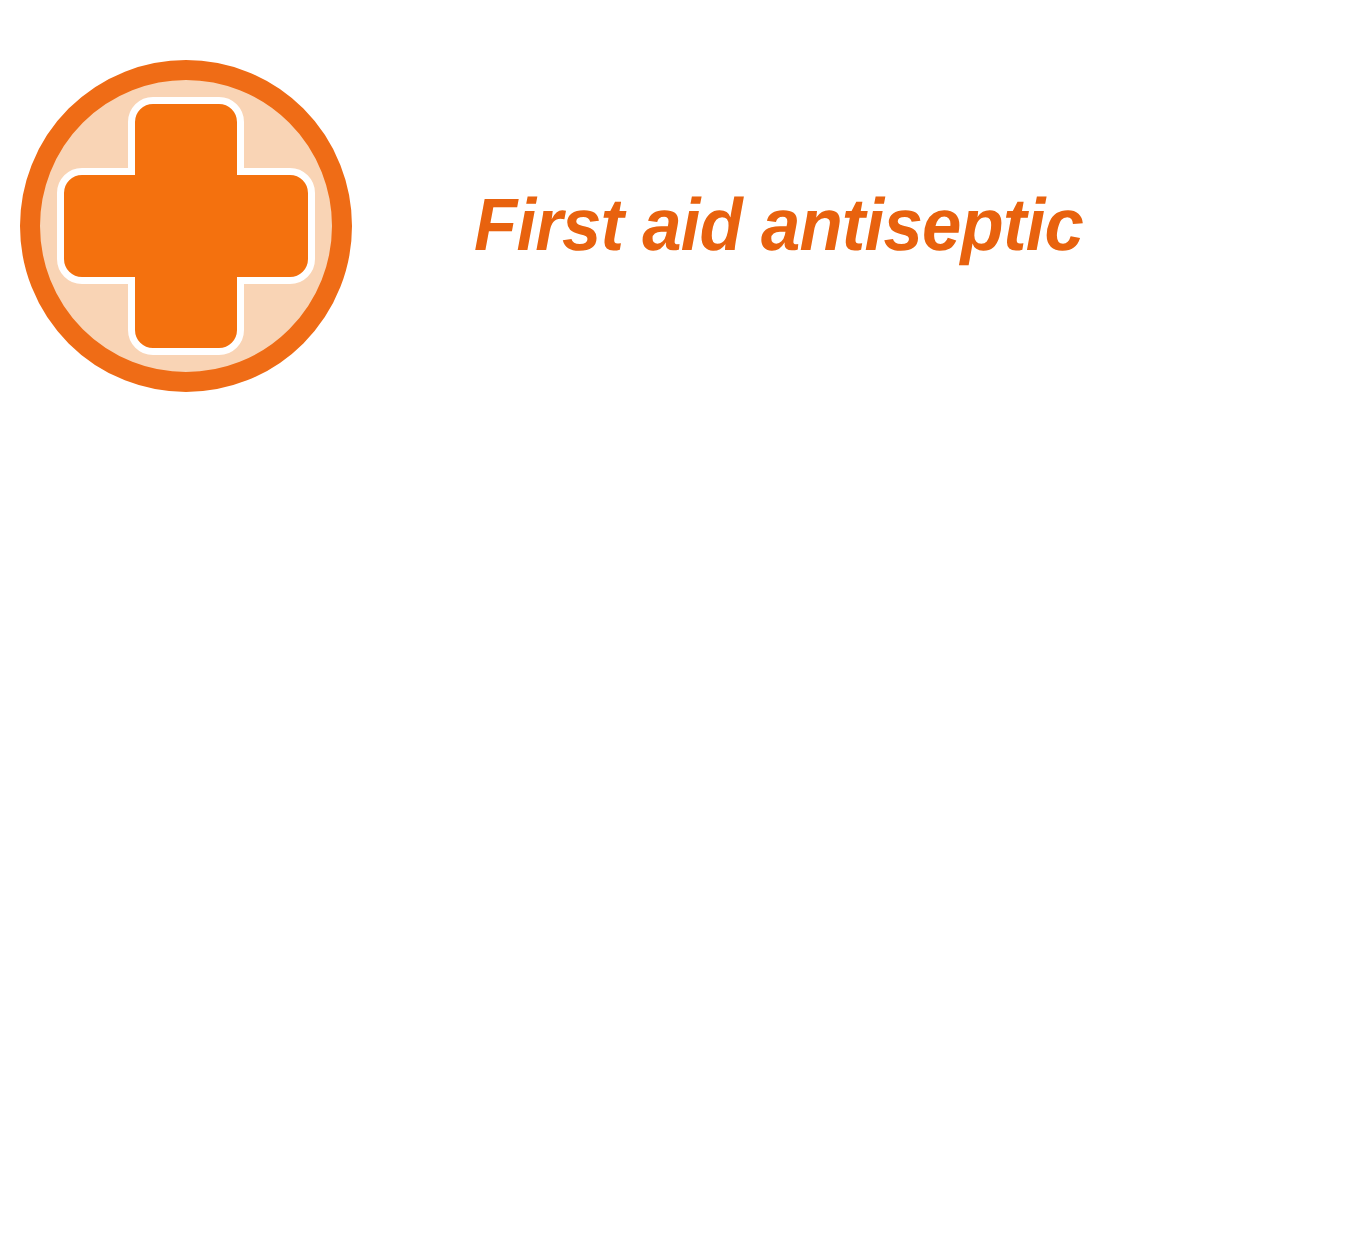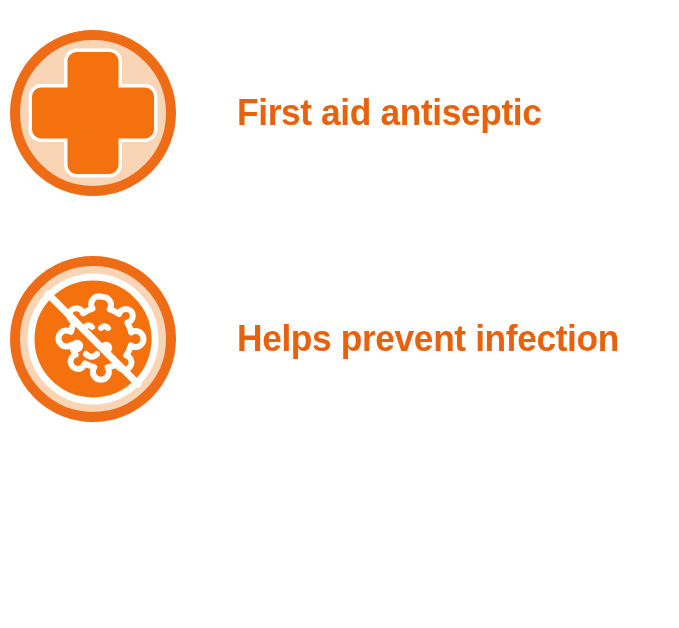--- a/index.html
+++ b/index.html
@@ -13,20 +13,21 @@
     height: 628px;
     font-family: "Liberation Sans", sans-serif;
     overflow: hidden;
     position: relative;
   }
   #feature-list {
     position: absolute;
     inset: 0;
     display: flex;
     flex-direction: column;
+    font-style: italic;
   }
   .feature-row {
     position: relative;
     display: flex;
     align-items: center;
     width: 100%;
   }
   .feature-row.row-0 { height: 226px; }
   .feature-row.row-1 { height: 226px; }
   .feature-row.row-2 { height: 176px; }
@@ -73,57 +74,15 @@
         <circle cx="86" cy="86" r="78" fill="#F9D4B5" stroke="#EF6C16" stroke-width="10"></circle>
 
         <path d="M69.5,25 h33 a9,9 0 0 1 9,9 v26.5 h26.5 a9,9 0 0 1 9,9 v33 a9,9 0 0 1 -9,9 h-26.5 v26.5 a9,9 0 0 1 -9,9 h-33 a9,9 0 0 1 -9,-9 v-26.5 h-26.5 a9,9 0 0 1 -9,-9 v-33 a9,9 0 0 1 9,-9 h26.5 v-26.5 a9,9 0 0 1 9,-9 z" fill="none" stroke="#FFFFFF" stroke-width="7"></path>
 
         <path d="M69.5,25 h33 a9,9 0 0 1 9,9 v26.5 h26.5 a9,9 0 0 1 9,9 v33 a9,9 0 0 1 -9,9 h-26.5 v26.5 a9,9 0 0 1 -9,9 h-33 a9,9 0 0 1 -9,-9 v-26.5 h-26.5 a9,9 0 0 1 -9,-9 v-33 a9,9 0 0 1 9,-9 h26.5 v-26.5 a9,9 0 0 1 9,-9 z" fill="#F4710E"></path>
       </svg>
     </div>
     <div class="feature-label">First aid antiseptic</div>
   </div>
 
-  <div class="feature-row row-1">
-    <div class="icon-badge">
-      <svg viewBox="0 0 172 172" xmlns="http://www.w3.org/2000/svg" aria-hidden="true">
-
-        <circle cx="86" cy="86" r="78" fill="#F9D4B5" stroke="#EF6C16" stroke-width="10"></circle>
-
-        <circle cx="86" cy="86" r="62" fill="#F4710E" stroke="#FFFFFF" stroke-width="7"></circle>
-
-        <g stroke="#FFFFFF" stroke-width="6" fill="none" stroke-linecap="round" stroke-linejoin="round">
-
-          <path d="M96,44
-                   c4.5,0 8,3.5 8,8 c0,1.6 -0.5,3.1 -1.3,4.3
-                   c3.4,1 6.6,2.6 9.4,4.7 c0.8,-2.9 3.5,-5.1 6.7,-5.1
-                   c3.9,0 7,3.1 7,7 c0,3.3 -2.3,6.1 -5.4,6.8
-                   c1.8,3 3.1,6.3 3.8,9.8 c1.2,-0.9 2.7,-1.4 4.3,-1.4
-                   c4.4,0 8,3.6 8,8 c0,4.4 -3.6,8 -8,8
-                   c-1.8,0 -3.4,-0.6 -4.7,-1.6 c-0.9,3.6 -2.4,7 -4.5,10
-                   c3,0.9 5.2,3.7 5.2,7 c0,4 -3.3,7.3 -7.3,7.3
-                   c-3.6,0 -6.6,-2.6 -7.2,-6 c-2.9,1.7 -6,2.9 -9.4,3.6
-                   c0.8,1.2 1.3,2.7 1.3,4.3 c0,4.4 -3.6,8 -8,8
-                   c-4.4,0 -8,-3.6 -8,-8 c0,-1.7 0.5,-3.2 1.4,-4.5
-                   c-3.4,-0.8 -6.6,-2.1 -9.4,-3.9 c-0.8,3.2 -3.7,5.6 -7.1,5.6
-                   c-4,0 -7.3,-3.3 -7.3,-7.3 c0,-3.3 2.2,-6.1 5.2,-7
-                   c-2,-2.9 -3.5,-6.2 -4.4,-9.7 c-1.3,1 -3,1.6 -4.8,1.6
-                   c-4.4,0 -8,-3.6 -8,-8 c0,-4.4 3.6,-8 8,-8
-                   c1.6,0 3.1,0.5 4.4,1.3 c0.7,-3.5 2,-6.8 3.8,-9.7
-                   c-3,-0.8 -5.3,-3.6 -5.3,-6.9 c0,-3.9 3.1,-7 7,-7
-                   c3.2,0 5.9,2.2 6.7,5.1 c2.8,-2.1 6,-3.7 9.4,-4.7
-                   c-0.8,-1.3 -1.3,-2.7 -1.3,-4.3 c0,-4.5 3.5,-8 8,-8 z"></path>
-
-          <path d="M78,74 c2,-2.5 5,-2.5 7,0"></path>
-          <path d="M94,75 c2,-2.5 5,-2.5 7,0"></path>
-          <circle cx="70" cy="93" r="3.2"></circle>
-          <circle cx="99" cy="95" r="3.2"></circle>
-          <path d="M79,101 c3,3.5 8,3.5 11,0"></path>
-
-          <path d="M41,41 L131,131" stroke-width="7"></path>
-        </g>
-      </svg>
-    </div>
-    <div class="feature-label">Helps prevent infection</div>
-  </div>
 
 
 </div>
 
 </body></html>

